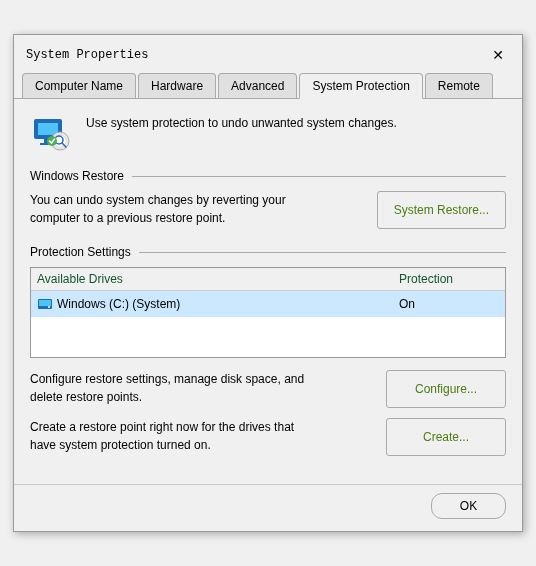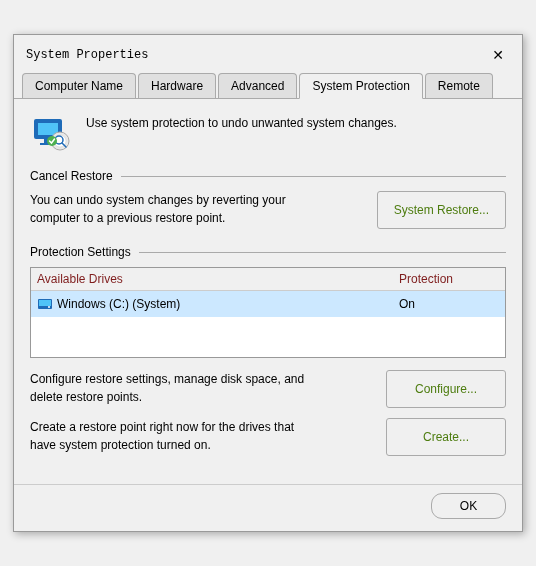--- a/index.html
+++ b/index.html
@@ -140,21 +140,21 @@
       margin-bottom: 12px;
     }
     .table-header {
       display: flex;
       background: #f0f0f0;
       padding: 4px 6px;
       border-bottom: 1px solid #ccc;
     }
     .table-header-cell {
       font-size: 12px;
-      color: #7f1d1d;
+      color: #14532d;
     }
     .table-header-cell:first-child { flex: 1; }
     .table-header-cell:last-child { width: 100px; }
     .table-row {
       display: flex;
       align-items: center;
       padding: 5px 6px;
       background: #cce8ff;
     }
     .table-row-cell {
@@ -243,21 +243,21 @@
           <line x1="32" y1="32" x2="36" y2="36" stroke="#1e6bb8" stroke-width="1.5" stroke-linecap="round"></line>
 
           <circle cx="22" cy="30" r="5" fill="#4caf50"></circle>
           <polyline points="19.5,30 21.5,32 24.5,28" fill="none" stroke="white" stroke-width="1.5" stroke-linecap="round"></polyline>
         </svg>
       </div>
       <span class="header-text">Use system protection to undo unwanted system changes.</span>
     </div>
 
     <div class="section-header">
-      <span class="section-label">Cancel Restore</span>
+      <span class="section-label">Windows Restore</span>
       <div class="section-line"></div>
     </div>
 
     <div class="system-restore-area">
       <div class="system-restore-text">You can undo system changes by reverting
 your computer to a previous restore point.</div>
       <button class="btn">System Restore...</button>
     </div>
 
     <div class="protection-settings-area">

